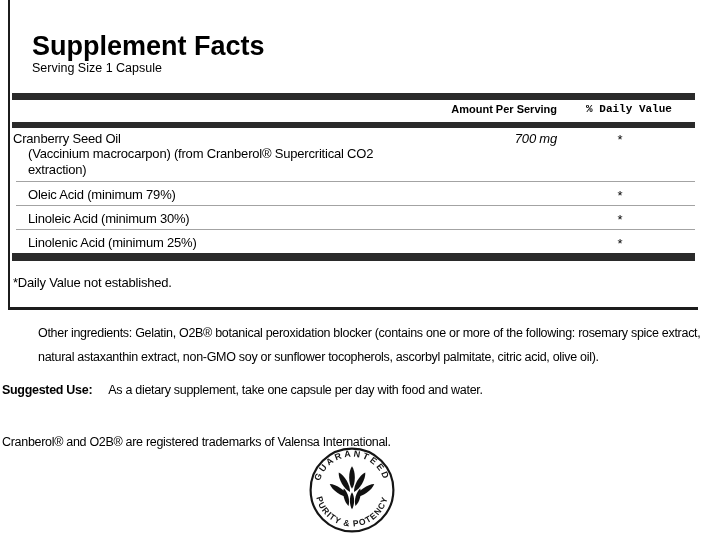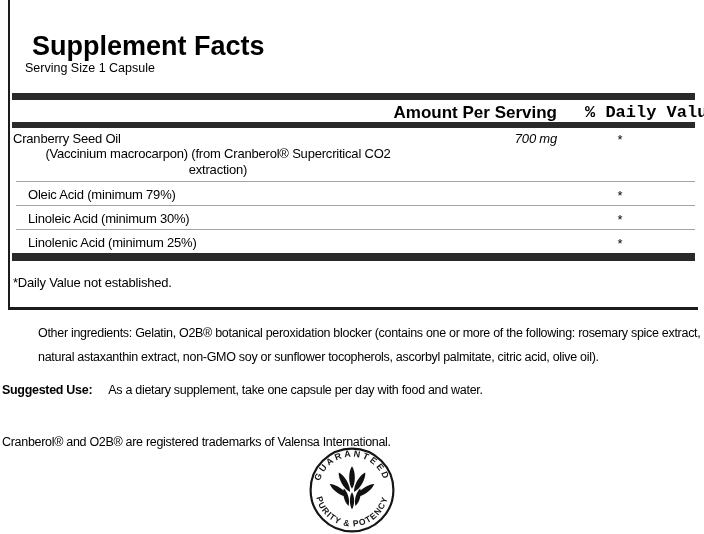--- a/index.html
+++ b/index.html
@@ -10,25 +10,25 @@
   }
   .page{position:absolute;left:0;top:0;width:704px;height:534px;}
   .abs{position:absolute;}
   .left-border{left:8px;top:0;width:2px;height:310px;background:#1c1c1c;}
   .bottom-rule{left:8px;top:307px;width:690px;height:3px;background:#1c1c1c;}
   .bar{left:12px;width:683px;background:#2a2a2a;}
   .bar1{top:93px;height:7px;}
   .bar2{top:122px;height:6px;}
   .bar3{top:253px;height:8px;}
   .title{left:16px;top:15px;font-size:27px;font-weight:bold;line-height:30px;letter-spacing:0;margin:16px;white-space:nowrap;}
-  .serving{left:25px;top:60px;font-size:12.5px;line-height:16px;white-space:nowrap;}
-  .col-head{font-size:17px;font-weight:bold;top:103px;white-space:nowrap;}
+  .serving{left:32px;top:60px;font-size:12.5px;line-height:16px;white-space:nowrap;}
+  .col-head{font-size:11px;font-weight:bold;top:103px;white-space:nowrap;}
   .amount-head{left:380px;width:177px;text-align:right;}
   .dv-head{left:585px;width:88px;text-align:center;font-family:Liberation Mono, monospace;}
-  .cell{font-size:13px;letter-spacing:-0.2px;line-height:15.5px;white-space:nowrap;text-align:center;}
+  .cell{font-size:13px;letter-spacing:-0.2px;line-height:15.5px;white-space:nowrap;}
   .detail{white-space:normal;}
   .amount-cell{left:430px;width:127px;text-align:right;font-style:italic;}
   .dv-cell{left:576px;width:88px;text-align:center;}
   .sep{left:16px;width:679px;height:1px;background:#a3a3a3;}
   .footnote{left:13px;top:275px;font-size:13px;letter-spacing:-0.2px;}
   .para{left:2px;width:700px;font-size:12.5px;line-height:24px;letter-spacing:-0.3px;}
   .para .bold-lead{font-weight:bold;margin-right:16px;}
   .seal{left:307px;top:445px;width:90px;height:90px;}
   .seal svg{display:block;width:100%;height:100%;}
   .seal text{font-family:"Liberation Sans", sans-serif;font-weight:bold;fill:#151515;}

